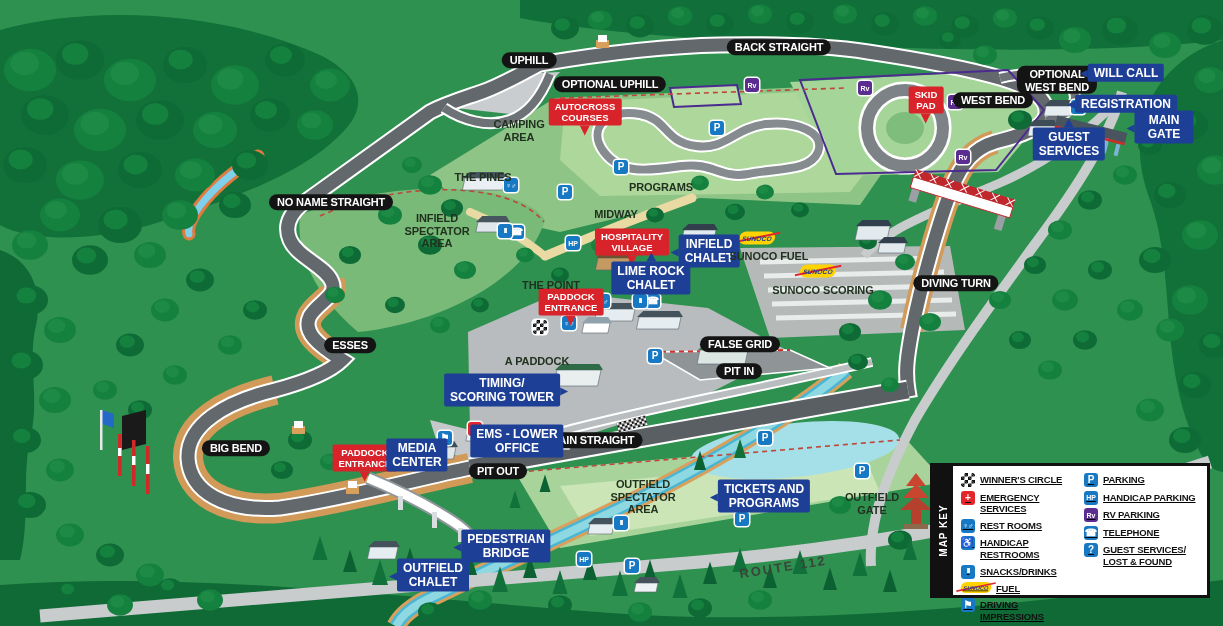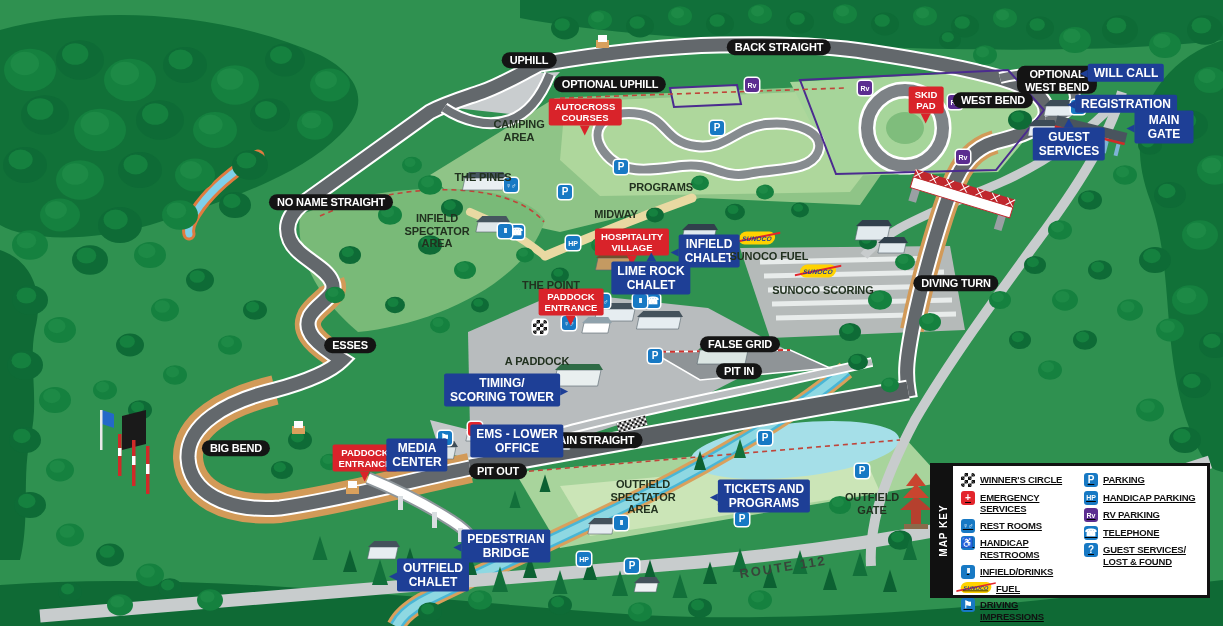--- a/index.html
+++ b/index.html
@@ -716,21 +716,21 @@
           <div class="litem">
             <span class="micon" style="background: rgb(23, 121, 196); font-size: 7px;">♀♂</span>
             <span class="ltxt">REST ROOMS</span>
           </div>
           <div class="litem">
             <span class="micon" style="background: rgb(23, 121, 196); font-size: 10px;">♿</span>
             <span class="ltxt">HANDICAP RESTROOMS</span>
           </div>
           <div class="litem">
             <span class="micon" style="background: rgb(23, 121, 196); font-size: 6.5px; letter-spacing: -1px;">III</span>
-            <span class="ltxt">INFIELD/DRINKS</span>
+            <span class="ltxt">SNACKS/DRINKS</span>
           </div>
           <div class="litem">
             <span class="sunoco-logo">
               <i></i>
               <b>SUNOCO</b>
             </span>
             <span class="ltxt">FUEL</span>
           </div>
           <div class="litem">
             <span class="micon" style="background: rgb(23, 121, 196); font-size: 10px;">⚑</span>

